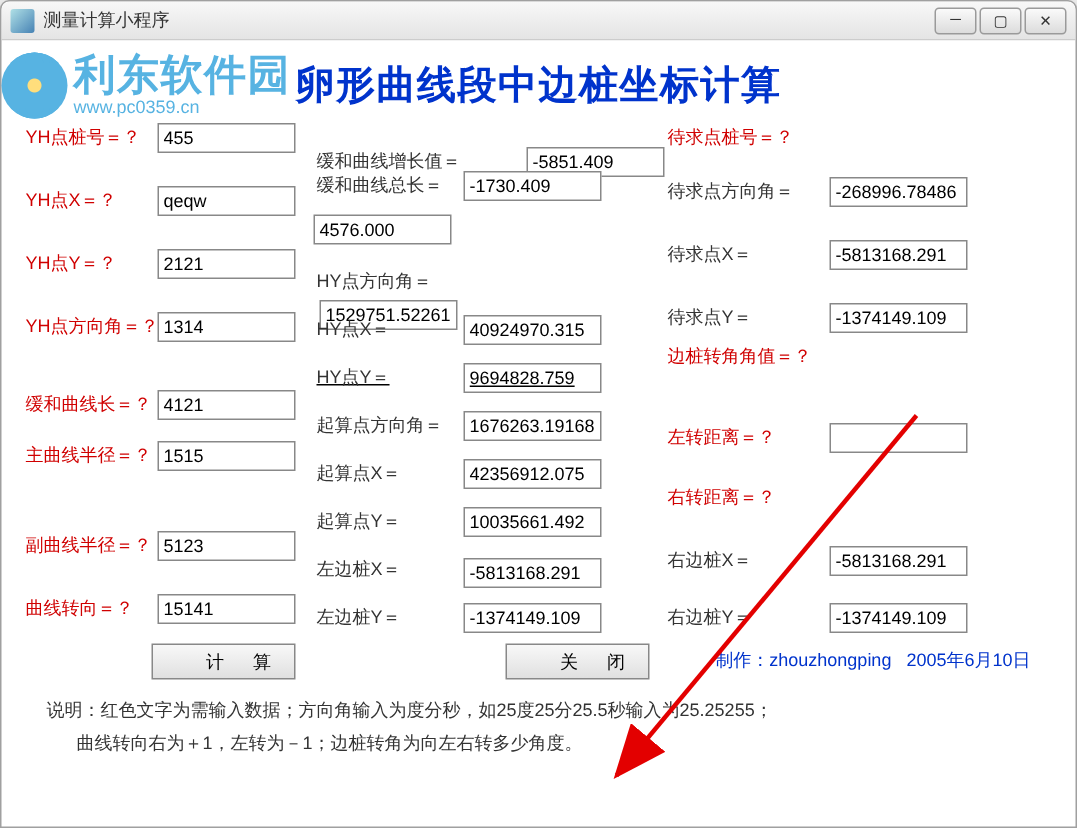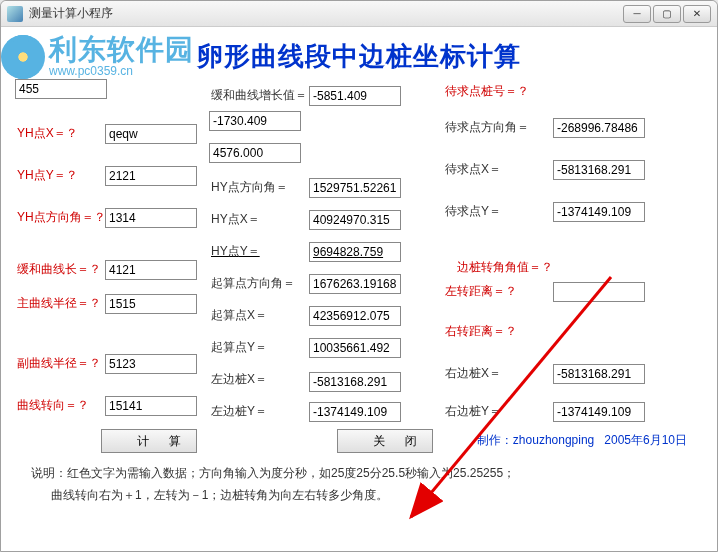--- a/index.html
+++ b/index.html
@@ -50,20 +50,21 @@
       <div>
         <span class="wm-text">利东软件园</span>
         <span class="wm-url">www.pc0359.cn</span>
       </div>
     </div>
 
     <div class="main-title">卵形曲线段中边桩坐标计算</div>
 
     <div class="col" style="left:14px; top:52px;">
       <div class="row" style="top:0;">
+          <span class="lbl red" style="width:90px">YH点桩号＝？</span>
           <input class="input" value="455" style="">
         </div>
       <div class="row" style="top:42px;">
           <span class="lbl red" style="width:90px">YH点X＝？</span>
           <input class="input" value="qeqw" style="">
         </div>
       <div class="row" style="top:84px;">
           <span class="lbl red" style="width:90px">YH点Y＝？</span>
           <input class="input" value="2121" style="">
         </div>
@@ -83,31 +84,32 @@
           <span class="lbl red" style="width:90px">副曲线半径＝？</span>
           <input class="input" value="5123" style="">
         </div>
       <div class="row" style="top:314px;">
           <span class="lbl red" style="width:90px">曲线转向＝？</span>
           <input class="input" value="15141" style="">
         </div>
     </div>
 
     <div class="col" style="left:208px; top:52px;">
-      <div class="row" style="top:4px;">
+      <div class="row" style="top:16px;gap:42px;">
           <span class="lbl" style="width:100px">缓和曲线增长值＝</span>
           <input class="input" value="-5851.409" style="">
         </div>
       <div class="row" style="top:32px;">
+          <span class="lbl" style="width:100px">缓和曲线总长＝</span>
           <input class="input" value="-1730.409" style="">
         </div>
       <div class="row" style="top:64px;">
           <input class="input" value="4576.000" style="">
         </div>
-      <div class="row" style="top:96px;">
+      <div class="row" style="top:96px;flex-direction:column;">
           <span class="lbl" style="width:100px">HY点方向角＝</span>
           <input class="input" value="1529751.52261" style="">
         </div>
       <div class="row" style="top:128px;">
           <span class="lbl" style="width:100px">HY点X＝</span>
           <input class="input" value="40924970.315" style="">
         </div>
       <div class="row" style="top:160px;text-decoration:underline;">
           <span class="lbl" style="width:100px">HY点Y＝</span>
           <input class="input" value="9694828.759" style="">
@@ -143,21 +145,21 @@
           <input class="input" value="-268996.78486" style="">
         </div>
       <div class="row" style="top:78px;">
           <span class="lbl" style="width:110px">待求点X＝</span>
           <input class="input" value="-5813168.291" style="">
         </div>
       <div class="row" style="top:120px;">
           <span class="lbl" style="width:110px">待求点Y＝</span>
           <input class="input" value="-1374149.109" style="">
         </div>
-      <div class="row" style="top:176px;margin-left:12px;">
+      <div class="row" style="top:146px;">
           <span class="lbl red" style="width:110px">边桩转角角值＝？</span>
         </div>
       <div class="row" style="top:200px;">
           <span class="lbl red" style="width:110px">左转距离＝？</span>
           <input class="input" value="" style="">
         </div>
       <div class="row" style="top:240px;">
           <span class="lbl red" style="width:110px">右转距离＝？</span>
         </div>
       <div class="row" style="top:282px;">

